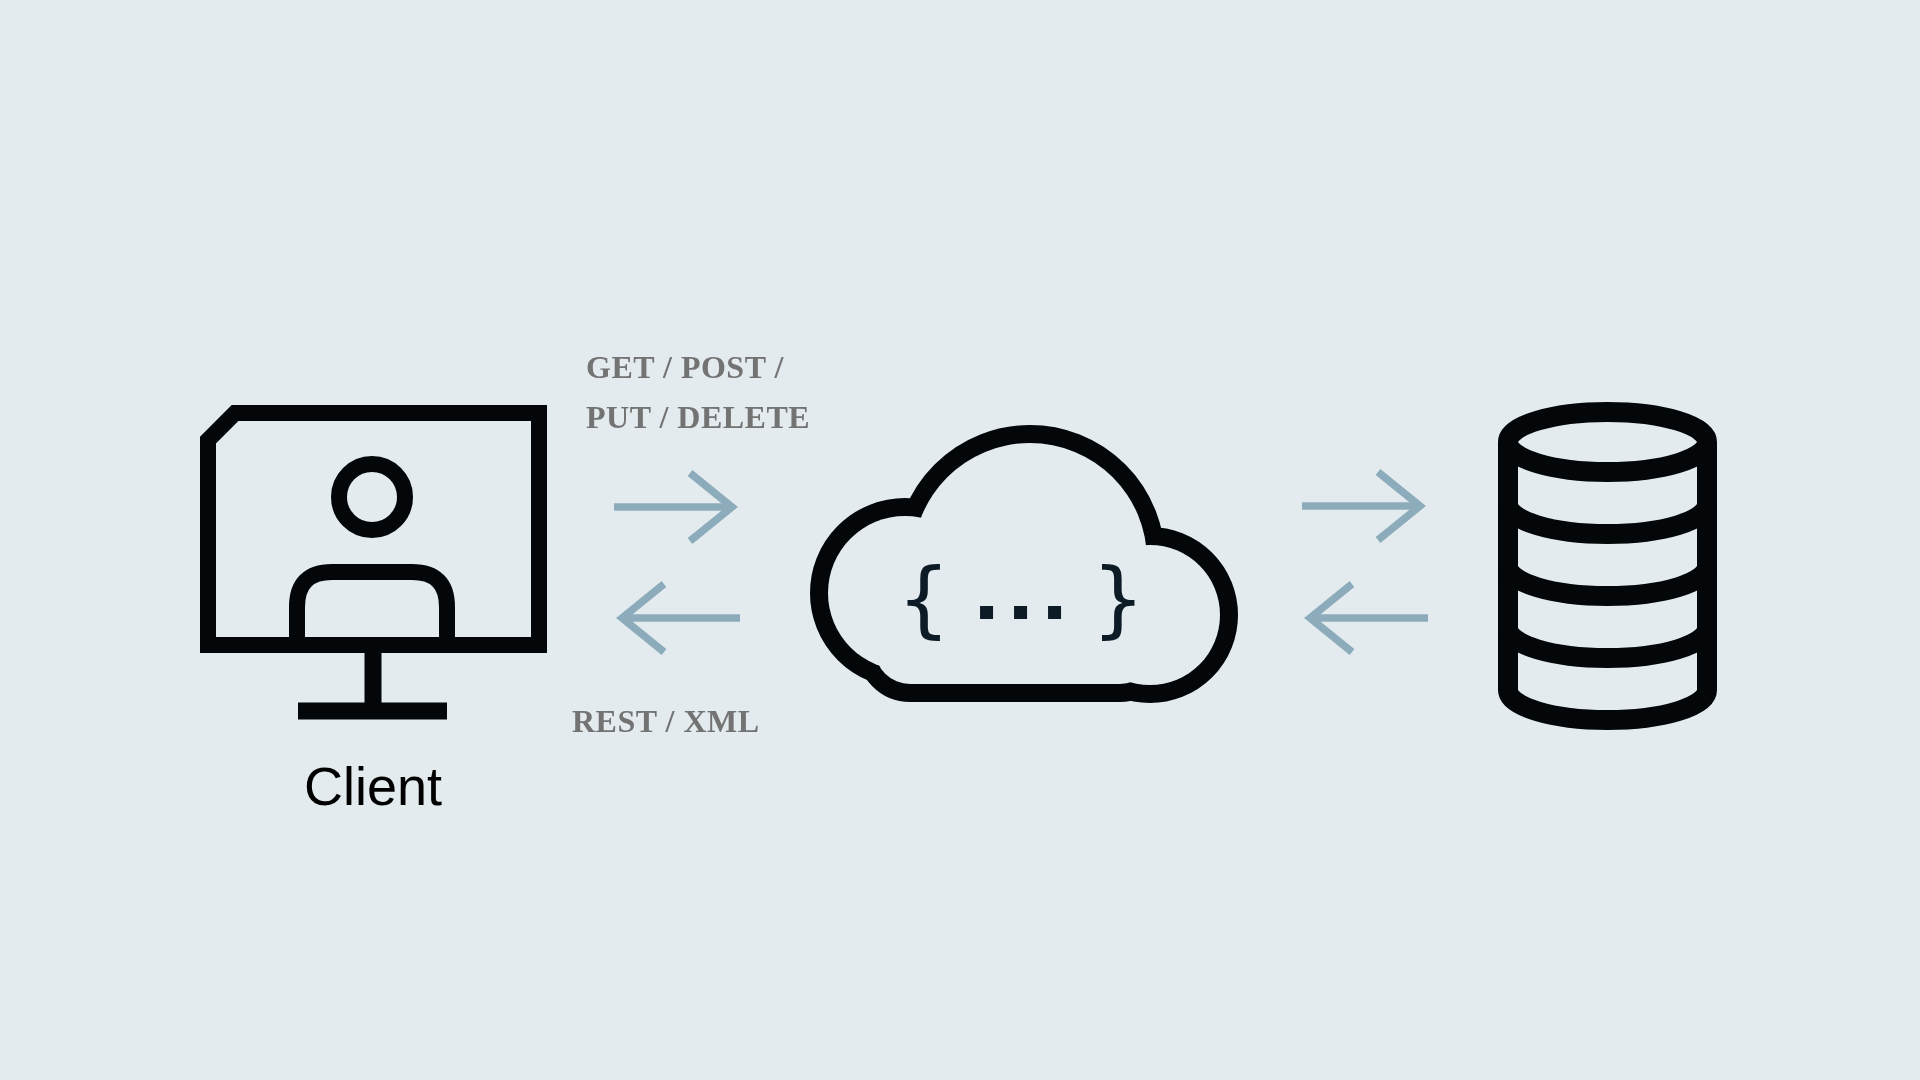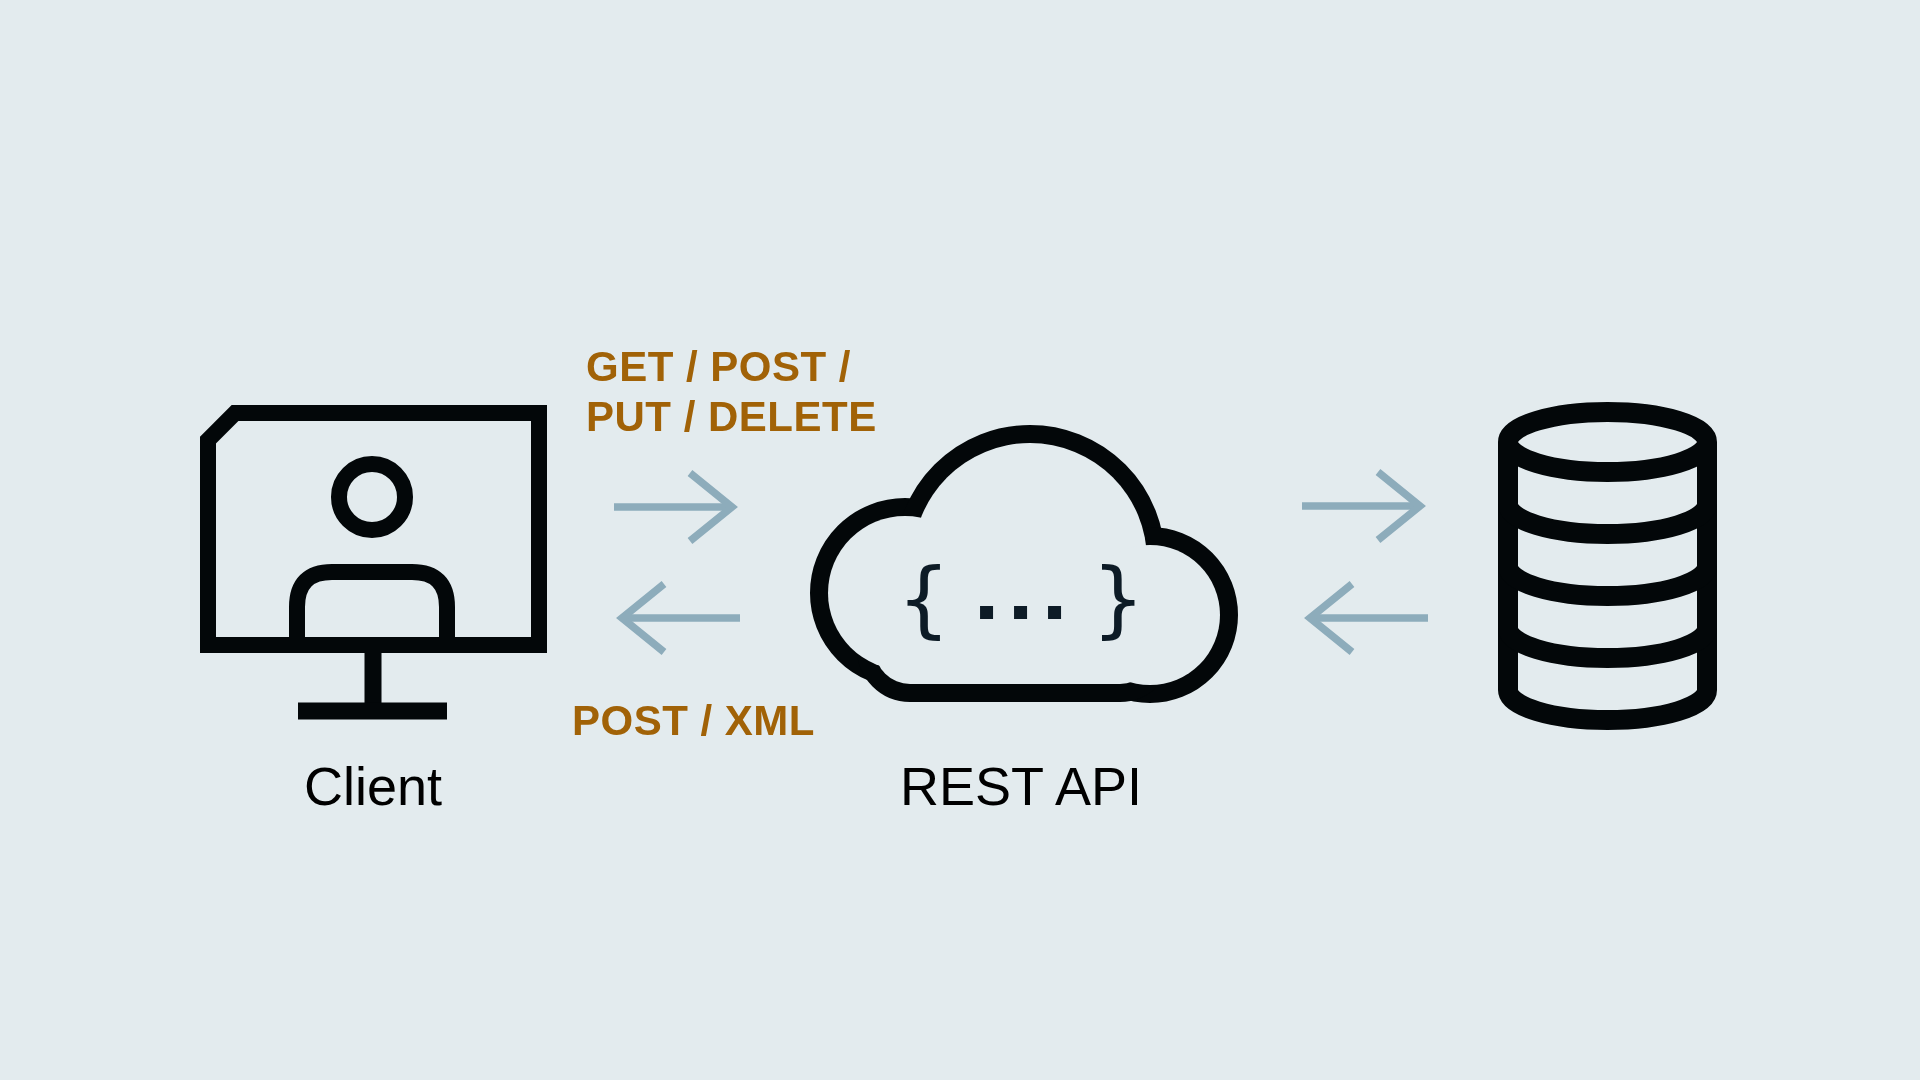--- a/index.html
+++ b/index.html
@@ -20,26 +20,27 @@
 
   
   .arrow { width:130px; height:80px; }
   .arrow-c2a-right { left:612px;  top:467px; }
   .arrow-a2c-left  { left:612px;  top:578px; }
   .arrow-a2d-right { left:1300px; top:466px; }
   .arrow-d2a-left  { left:1300px; top:578px; }
 
   
   .flow-label {
-    color:#a16207;
+    color:#737373;
     font-weight:700;
-    font-size:42px;
+    font-size:32px;
     line-height:50px;
     letter-spacing:0.5px;
     white-space:nowrap;
+    font-family:Liberation Serif, serif;
   }
   .req-label  { left:586px; top:342px; }
   .resp-label { left:572px; top:696px; }
 
   
   .node-label {
     color:#000000;
     font-size:54px;
     line-height:60px;
     white-space:nowrap;
@@ -145,18 +146,17 @@
   <svg class="abs arrow arrow-d2a-left" viewBox="0 0 130 80" fill="none" stroke="#8dacbb" stroke-width="7.5">
     <path d="M 128 40 H 14"></path>
     <path d="M 52 6 L 10 40 L 52 74"></path>
   </svg>
 
   <div class="abs flow-label req-label">
     <div>GET / POST /</div>
     <div>PUT / DELETE</div>
   </div>
 
-  <div class="abs flow-label resp-label">POST / XML</div>
+  <div class="abs flow-label resp-label">REST / XML</div>
 
   <div class="abs node-label label-client">Client</div>
-  <div class="abs node-label label-rest-api">REST API</div>
 
 </div>
 
 </body></html>

